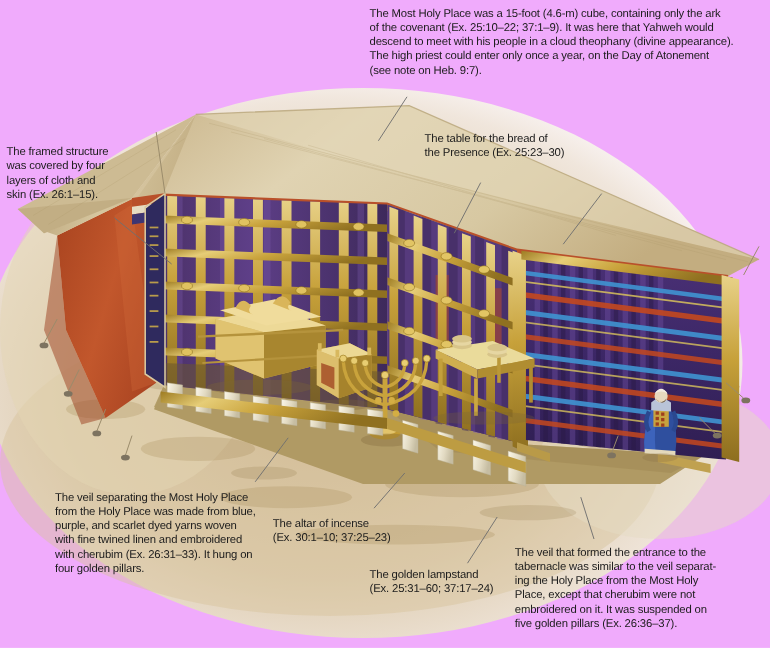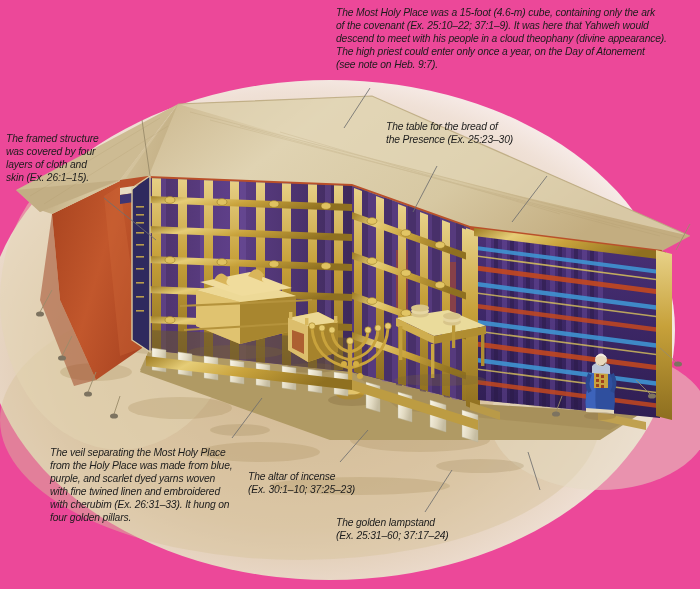--- a/index.html
+++ b/index.html
@@ -5,23 +5,22 @@
 <style>
   html,body{margin:0;padding:0;background:#ffffff;}
   body{
     font-family:"Liberation Sans", sans-serif;
     -webkit-font-smoothing:antialiased;
   }
   #stage{
     position:relative;
     width:700px;
     height:589px;
-    background:#ec4899;
+    background:#f0abfc;
     overflow:hidden;
-    font-style:italic;
   }
   
   .caption{
     position:absolute;
     font-family:"Liberation Sans", sans-serif;
     font-size:10.3px;
     line-height:13.0px;
     color:#1c1c1c;
     letter-spacing:-0.15px;
     white-space:pre-line;
@@ -597,14 +596,20 @@
 with fine twined linen and embroidered
 with cherubim (Ex. 26:31–33). It hung on
 four golden pillars.</div>
 
   <div class="caption" style="left:248px; top:470px; width:150px;">The altar of incense
 (Ex. 30:1–10; 37:25–23)</div>
 
   <div class="caption" style="left:336px; top:516px; width:160px;">The golden lampstand
 (Ex. 25:31–60; 37:17–24)</div>
 
+  <div class="caption" style="left:468px; top:496px; width:226px;">The veil that formed the entrance to the
+tabernacle was similar to the veil separat-
+ing the Holy Place from the Most Holy
+Place, except that cherubim were not
+embroidered on it. It was suspended on
+five golden pillars (Ex. 26:36–37).</div>
 
 </div>
 
 </body></html>

